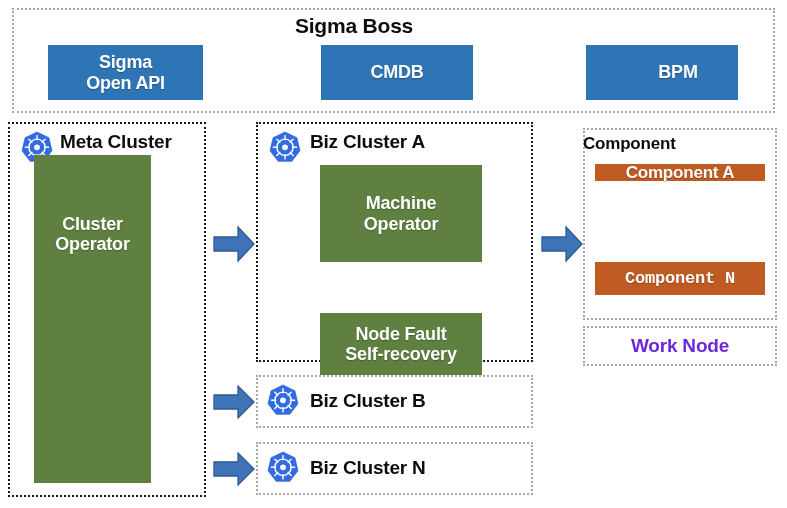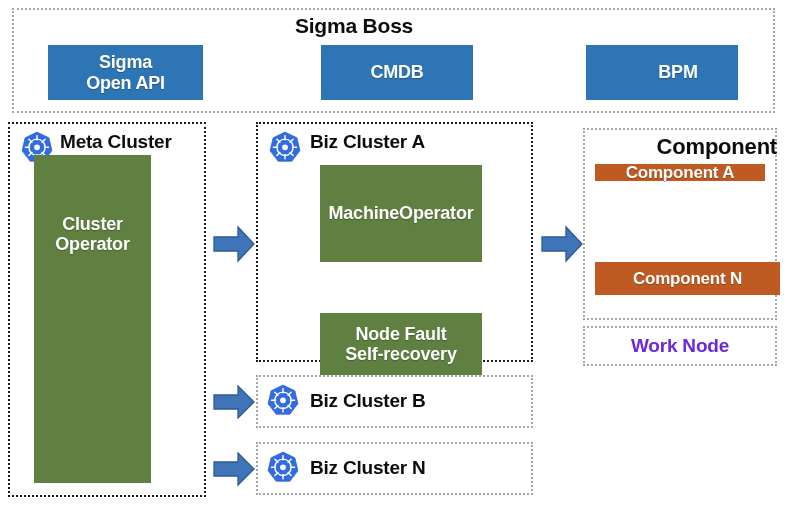--- a/index.html
+++ b/index.html
@@ -147,21 +147,21 @@
         <line x1="26" y1="24" x2="35" y2="33"></line>
         <line x1="65" y1="63" x2="74" y2="72"></line>
         <line x1="74" y1="24" x2="65" y2="33"></line>
         <line x1="35" y1="63" x2="26" y2="72"></line>
       </g>
     </svg>
   </div>
 
   <div class="frame-title" style="left:310px; top:131px; font-size:19px;">Biz Cluster A</div>
 
-  <div class="abs chip chip-green" style="left:320px; top:165px; width:162px; height:97px; font-size:18px;">
+  <div class="abs chip chip-green" style="left:320px; top:165px; width:162px; height:97px; flex-direction:column; font-size:18px;">
     <span>Machine</span>
     <span>Operator</span>
   </div>
 
   <div class="abs chip chip-green" style="left:320px; top:281px; width:162px; height:62px; flex-direction:column; font-size:18px;margin-top:32px;">
     <span>Node Fault</span>
     <span>Self-recovery</span>
   </div>
 
   <div class="arrow" style="left:541px; top:225px; width:42px; height:38px;">
@@ -221,28 +221,28 @@
         <line x1="74" y1="24" x2="65" y2="33"></line>
         <line x1="35" y1="63" x2="26" y2="72"></line>
       </g>
     </svg>
   </div>
 
   <div class="frame-title" style="left:310px; top:457px; font-size:19px;">Biz Cluster N</div>
 
   <div class="abs dotted-gray" style="left:583px; top:128px; width:194px; height:192px;"></div>
 
-  <div class="frame-title" style="left:583px; top:134px; width:194px; text-align:right; font-size:22px;">Component</div>
+  <div class="frame-title" style="left:583px; top:134px; width:194px; text-align:left; font-size:17px;">Component</div>
 
   <div class="abs chip chip-orange" style="left:595px; top:164px; width:170px; height:17px; font-size:17px;">
     <span>Component A</span>
   </div>
 
 
-  <div class="abs chip chip-orange" style="left:595px; top:262px; width:185px; height:33px; font-size:17px;">
+  <div class="abs chip chip-orange" style="left:595px; top:262px; width:170px; height:33px; font-size:17px;font-family:Liberation Mono, monospace;">
     <span>Component N</span>
   </div>
 
   <div class="abs dotted-gray plain-label" style="left:583px; top:326px; width:194px; height:40px; font-size:19px;">
     <span>Work Node</span>
   </div>
 
 </div>
 
 </body></html>

